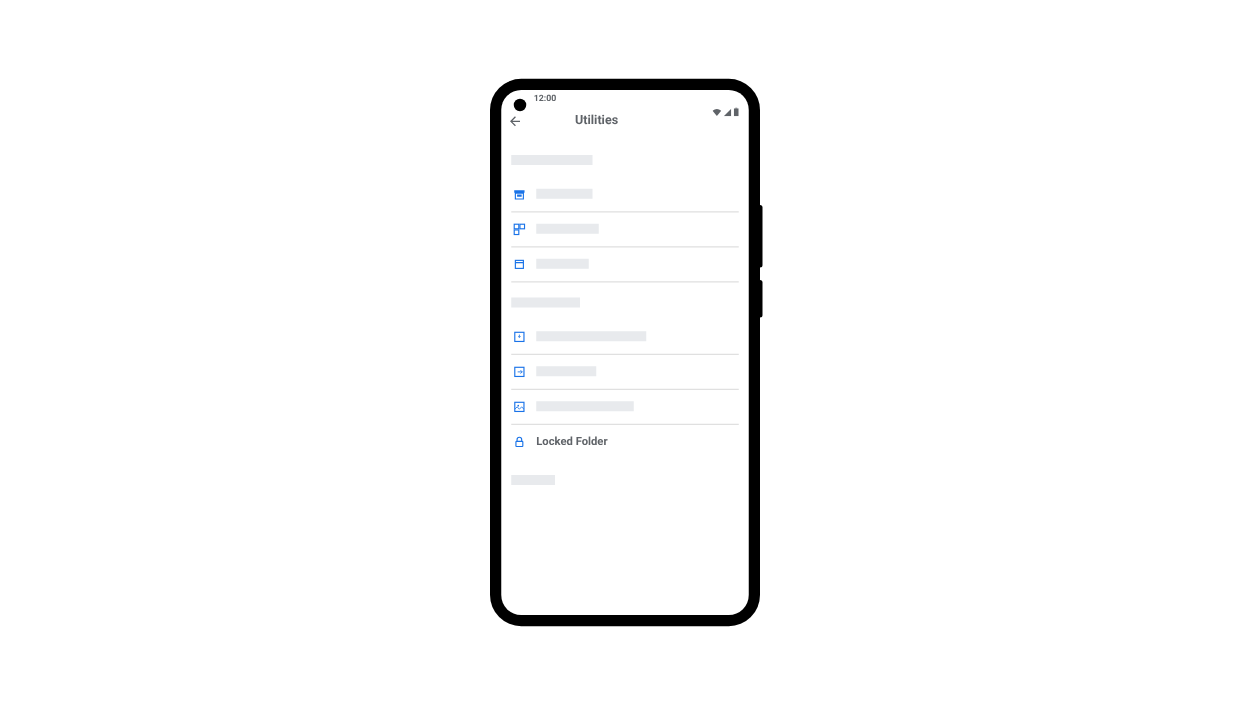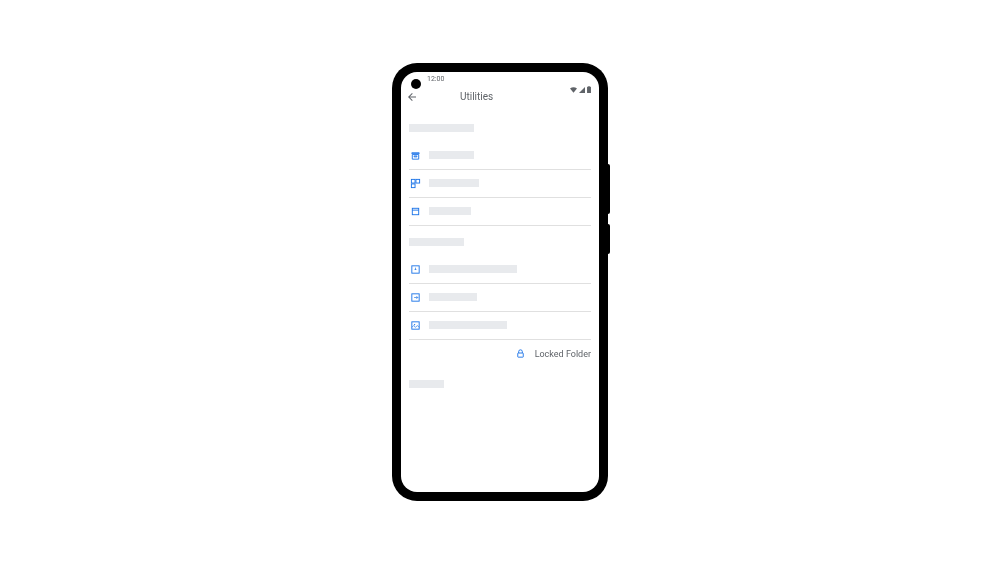--- a/index.html
+++ b/index.html
@@ -41,20 +41,21 @@
       height: 30px;
       border-radius: 0 2px 2px 0;
     }
     .screen {
       width: 100%;
       height: 100%;
       background: #fff;
       border-radius: 16px;
       overflow: hidden;
       position: relative;
+      font-weight: bold;
     }
     .camera {
       position: absolute;
       top: 7px;
       left: 10px;
       width: 10px;
       height: 10px;
       background: #000;
       border-radius: 50%;
       z-index: 10;
@@ -118,21 +119,20 @@
     .sh3 { width: 35px; margin-top: 12px; }
     .list-item {
       display: flex;
       align-items: center;
       height: 28px;
       border-bottom: 1px solid #e0e0e0;
       gap: 8px;
     }
     .list-item.no-border {
       border-bottom: none;
-      justify-content: flex-end;
     }
     .item-icon {
       width: 12px;
       height: 12px;
       flex-shrink: 0;
       display: flex;
       align-items: center;
       justify-content: center;
     }
     .item-placeholder {

